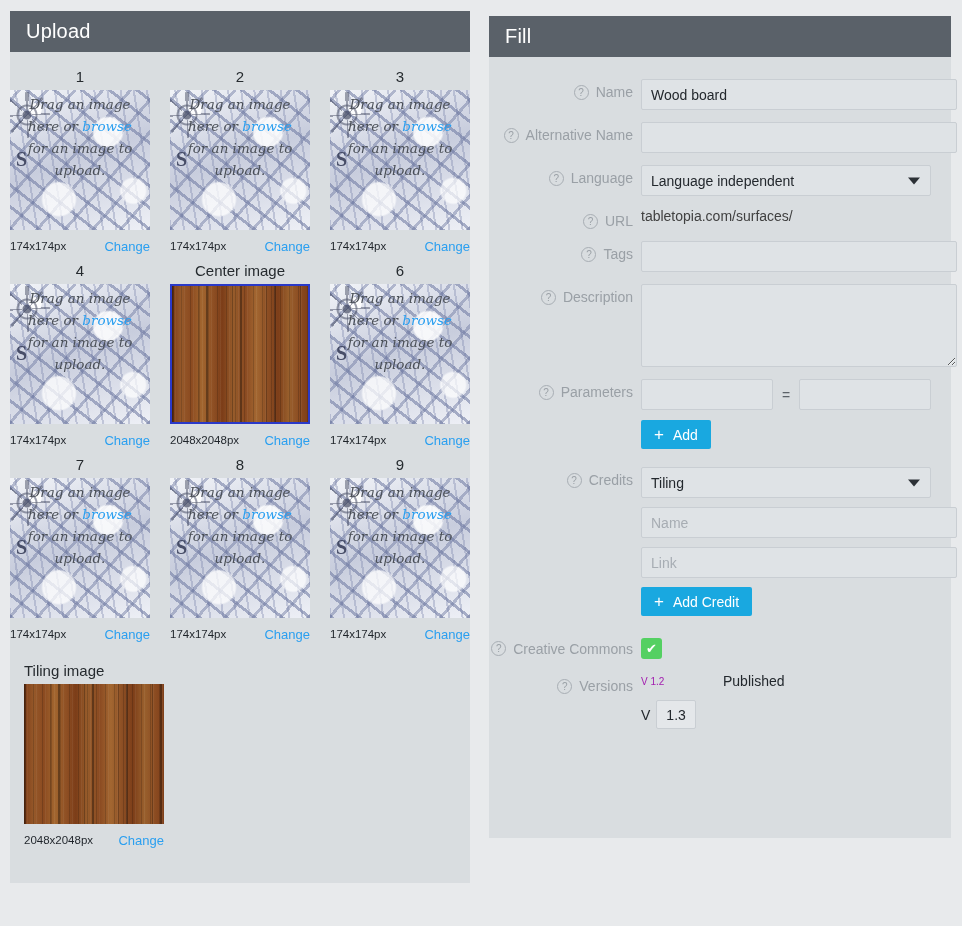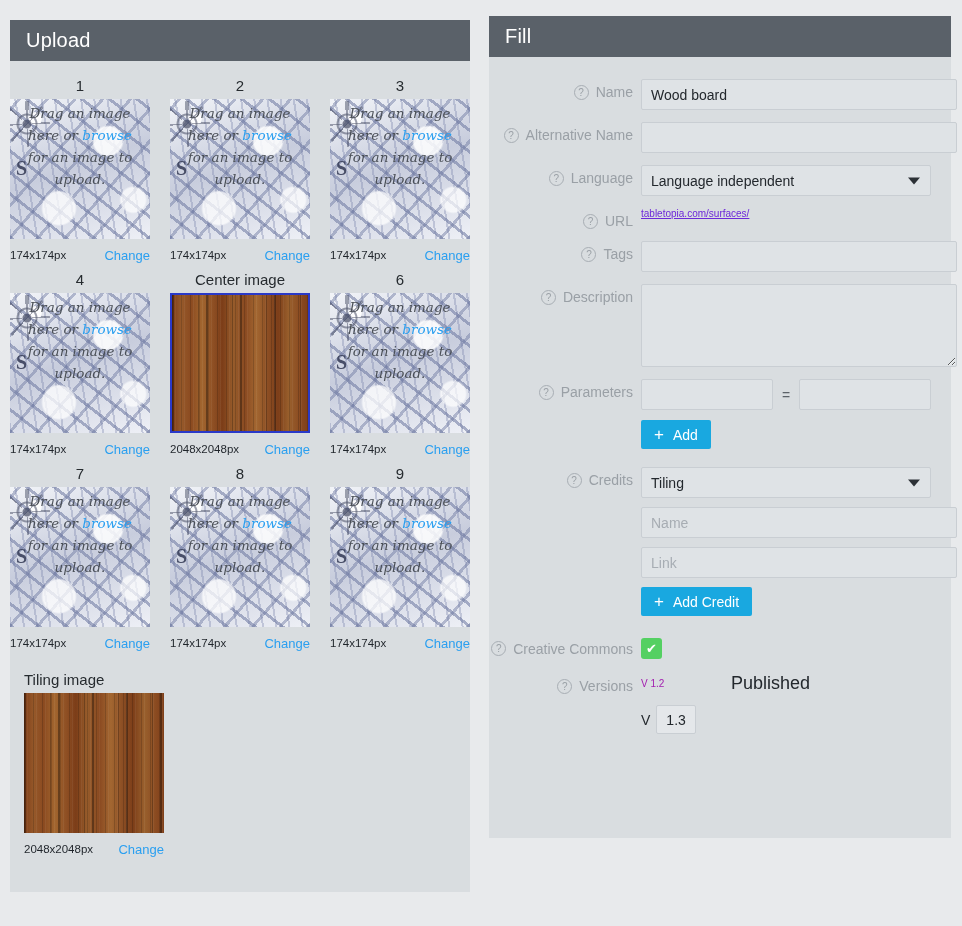--- a/index.html
+++ b/index.html
@@ -8,21 +8,21 @@
     margin: 0; padding: 0;
     width: 962px; height: 926px;
     background: #e8eaec;
     font-family: "Liberation Sans", sans-serif;
     overflow: hidden;
   }
   .page { position: relative; width: 962px; height: 926px; }
 
   
   .panel { position: absolute; background: #d9dde0; }
-  #upload-panel { left: 10px; top: 20px; width: 460px; height: 872px; }
+  #upload-panel { left: 10px; top: 11px; width: 460px; height: 872px; }
   #fill-panel   { left: 489px; top: 16px; width: 462px; height: 822px; }
 
   .panel-header {
     height: 41px; background: #5a6169;
     display: flex; align-items: center;
     padding-left: 16px;
   }
   .panel-header-title {
     color: #ffffff; font-size: 20px; font-weight: 400; letter-spacing: .2px;
   }
@@ -158,21 +158,21 @@
     font-size: 14px; color: #23282d;
     display: flex; align-items: center; padding: 0 9px;
   }
   .sel .caret {
     position: absolute; right: 10px; top: 50%; transform: translateY(-50%);
     width: 0; height: 0; border-left: 6px solid transparent;
     border-right: 6px solid transparent; border-top: 7px solid #2c3136;
   }
 
   .url-row { display: flex; align-items: center; gap: 9px; }
-  .url-prefix { font-size: 10px; color: #6d28d9; white-space: nowrap; text-decoration: underline; }
+  .url-prefix { font-size: 14px; color: #404040; white-space: nowrap; }
   .url-input { width: 134px; background: #e4e7ea; }
 
   .param-row { display: flex; align-items: center; gap: 9px; }
   .param-input { width: 132px; }
   .eq { font-size: 14px; color: #5c6268; }
 
   .btn {
     display: inline-flex; align-items: center; gap: 9px;
     background: #19a8e0; color: #fff; border: none; border-radius: 2px;
     height: 29px; padding: 0 13px;
@@ -190,21 +190,21 @@
     gap: 7px; padding-right: 8px;
   }
   .check {
     width: 21px; height: 21px; background: #54d062; border-radius: 3px;
     display: flex; align-items: center; justify-content: center;
     color: #fff; font-size: 13px; line-height: 1; cursor: pointer;
   }
 
   .ver-line { display: flex; align-items: center; gap: 0; }
   .ver-link { color: #a21caf; font-size: 10px; width: 82px; cursor: pointer; }
-  .ver-status { font-size: 18px; color: #23282d; margin-left: 8px; }
+  .ver-status { font-size: 14px; color: #23282d; }
   .ver-new { display: flex; align-items: center; gap: 6px; margin-top: 11px; }
   .ver-v { font-size: 14px; color: #23282d; }
   .ver-input { width: 40px; height: 29px; background: #e4e7ea; }
 </style>
 </head>
 <body>
 
 <div class="page">
 
   <section class="panel" id="upload-panel">

